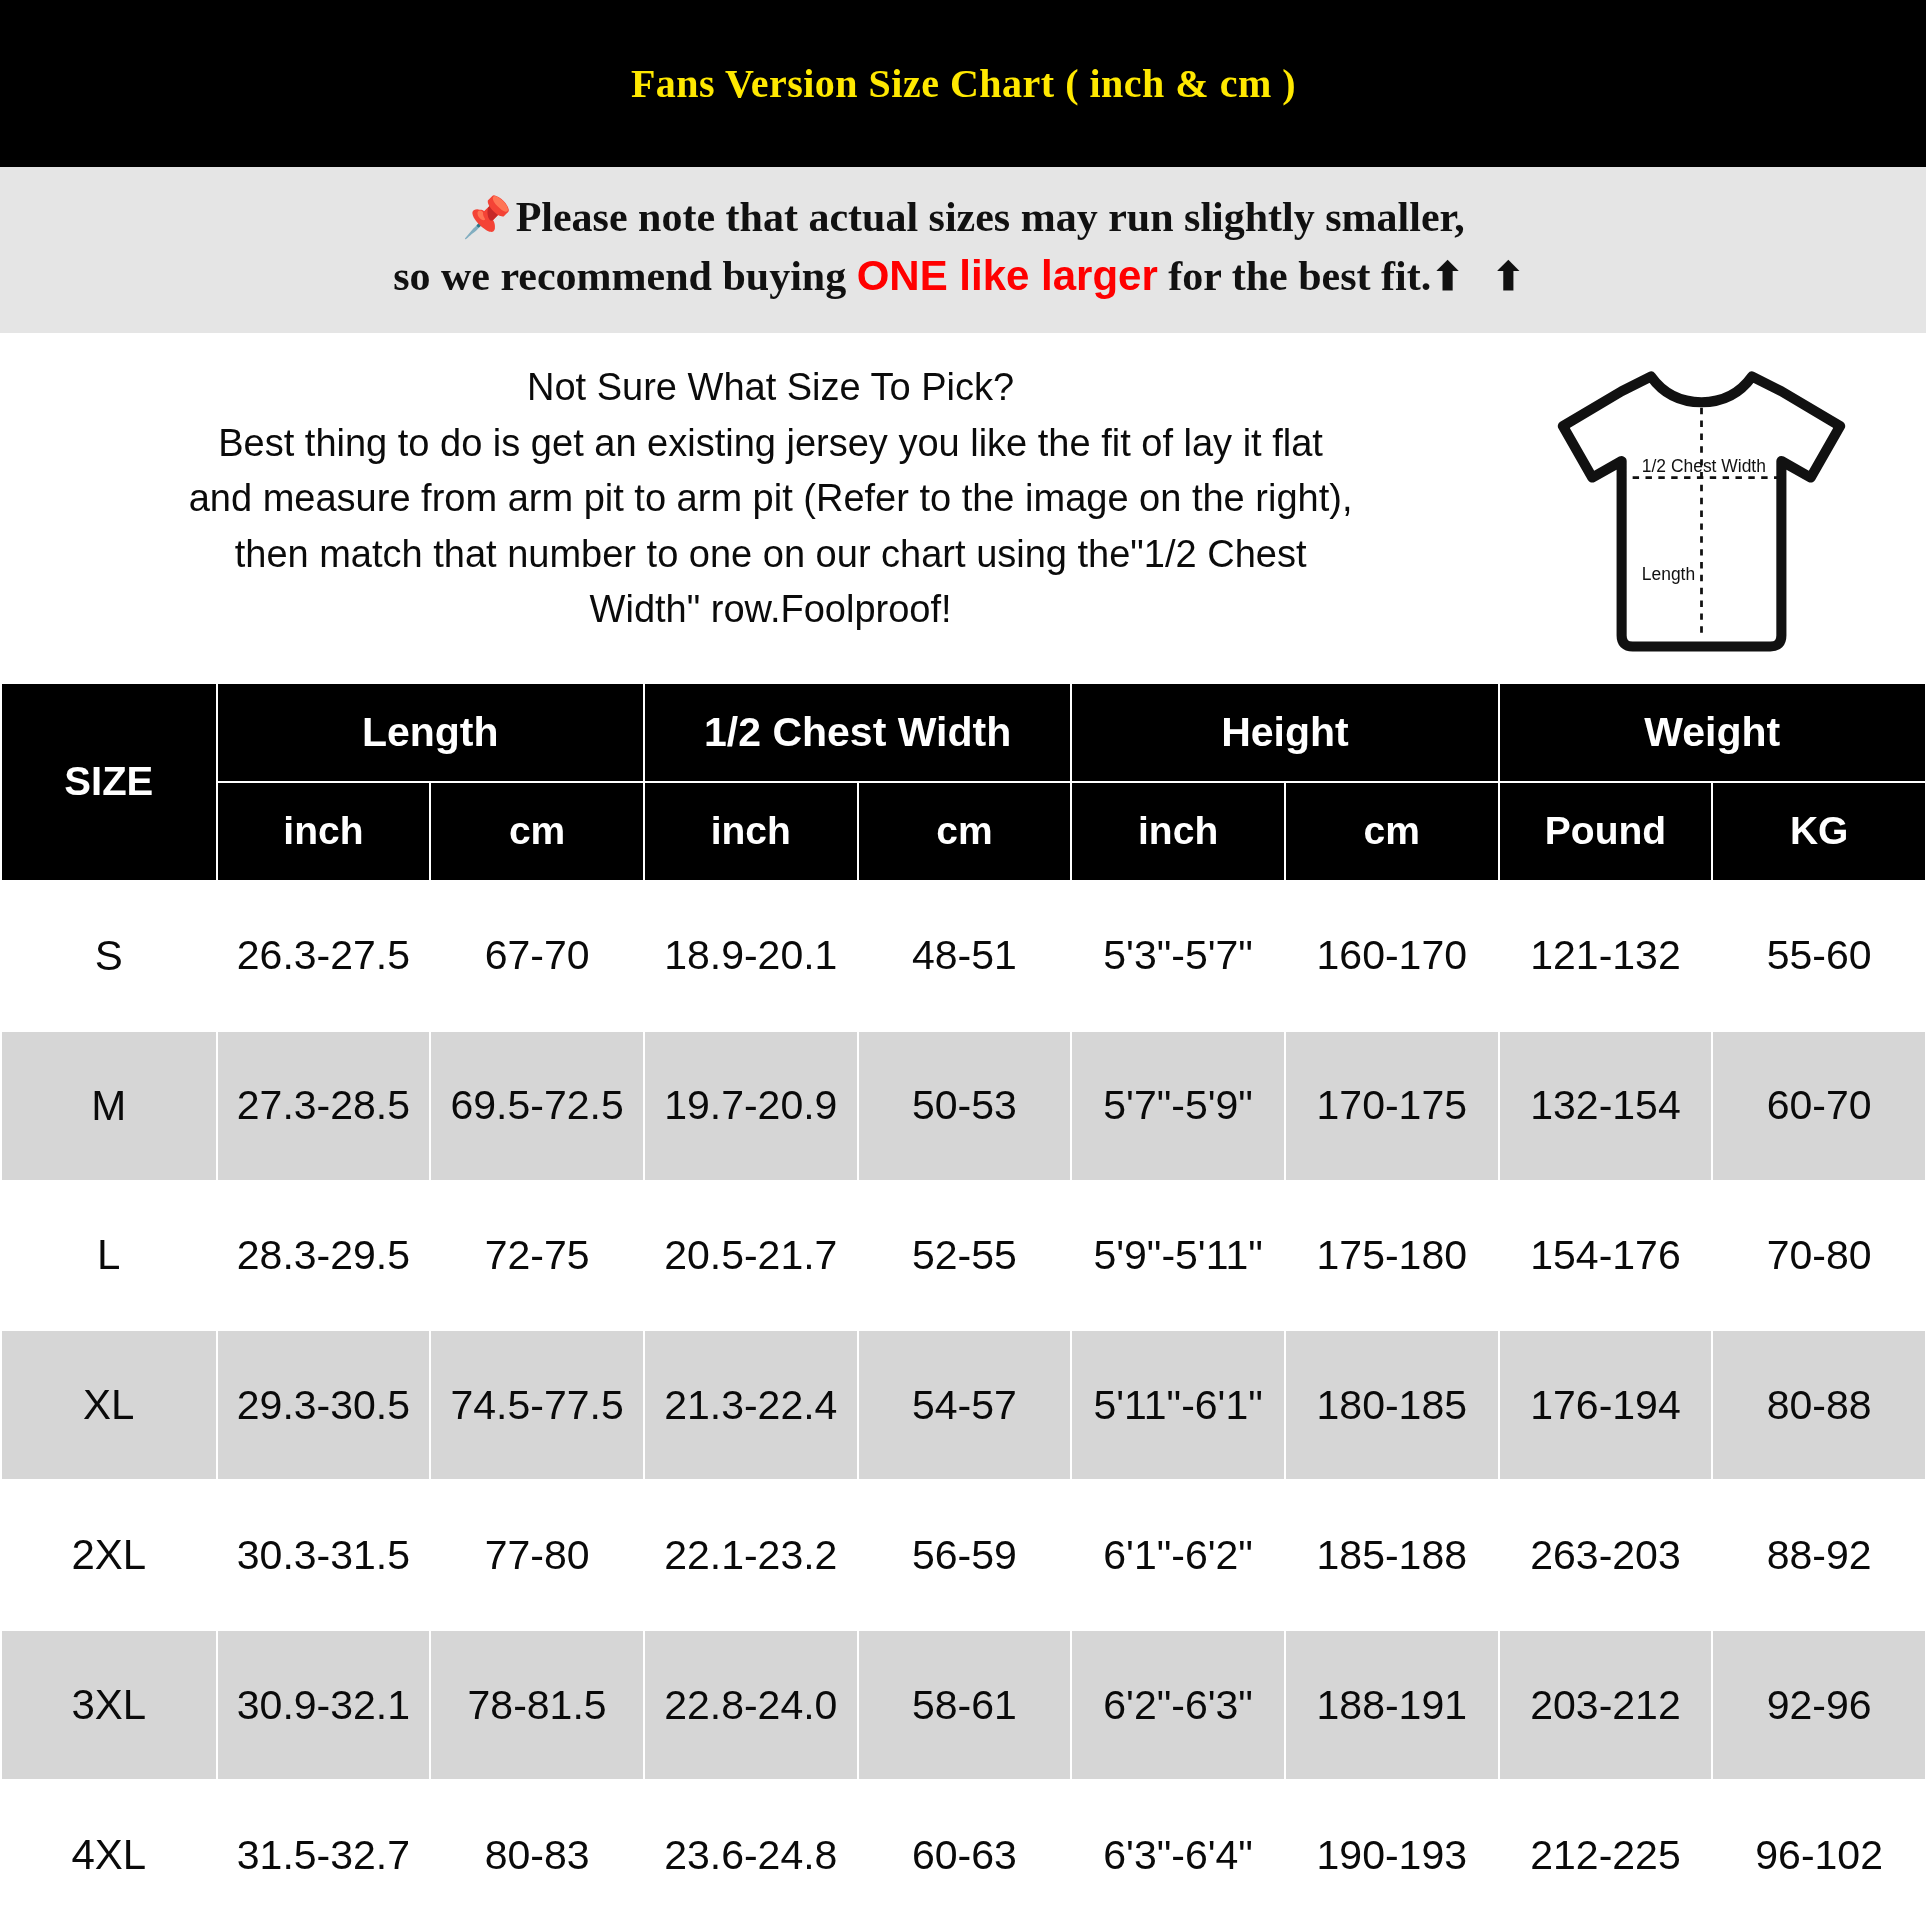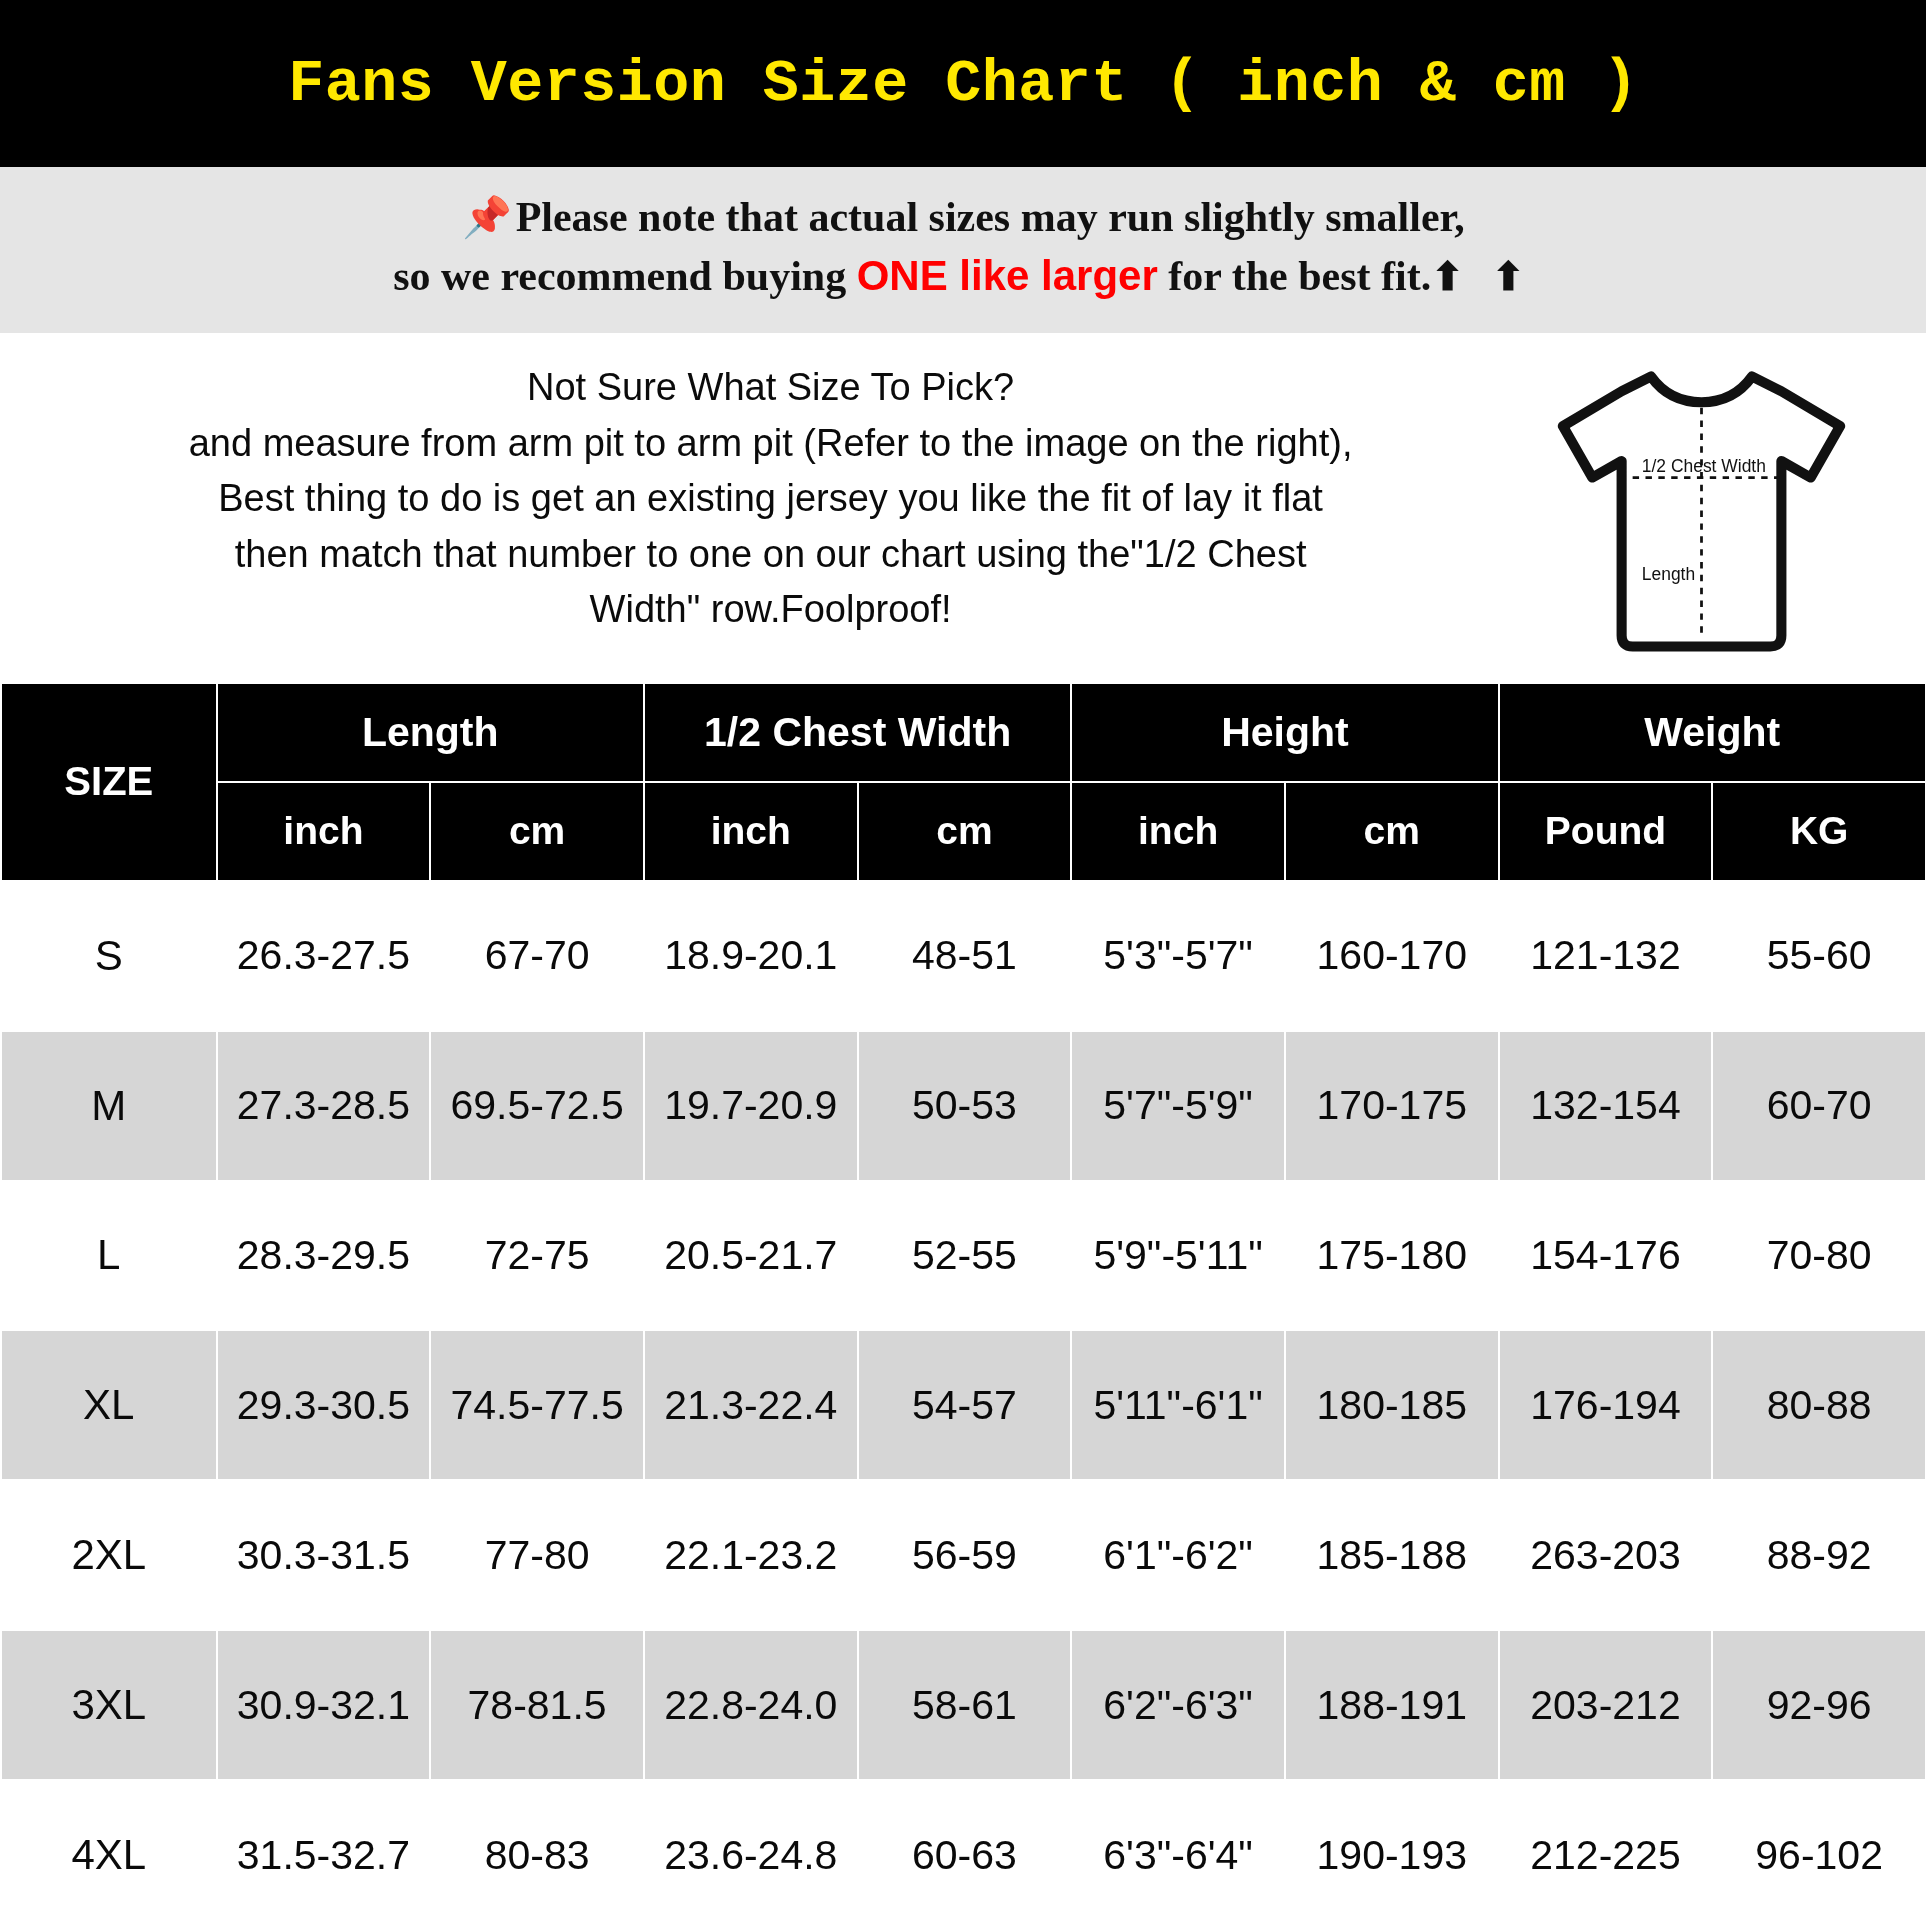--- a/index.html
+++ b/index.html
@@ -23,24 +23,24 @@
   .title-bar {
     background: #000000;
     height: 167px;
     display: flex;
     align-items: center;
     justify-content: center;
     flex: 0 0 auto;
   }
   .title-bar .title {
     color: #ffe800;
-    font-size: 60px;
+    font-size: 40px;
     font-weight: bold;
     letter-spacing: 0.5px;
-    font-family: Liberation Mono, monospace;
+    font-family: Liberation Serif, serif;
   }
 
   
   .note-band {
     background: #e5e5e5;
     flex: 0 0 auto;
     padding: 22px 37px 27.5px 37px;
     text-align: center;
     border-bottom: 3.7px solid #ffffff;
   }
@@ -151,22 +151,22 @@
       <span class="pin">📌</span><span>Please note that actual sizes may run slightly smaller,</span>
     </div>
     <div class="note-line">
       <span>so we recommend buying </span><span class="emph">ONE like larger</span><span> for the best fit.</span><span class="arrows">⬆ ⬆</span>
     </div>
   </div>
 
   <div class="advice">
     <div class="advice-text">
       <div class="adv-line">Not Sure What Size To Pick?</div>
+      <div class="adv-line">Best thing to do is get an existing jersey you like the fit of lay it flat</div>
       <div class="adv-line">and measure from arm pit to arm pit (Refer to the image on the right),</div>
-      <div class="adv-line">Best thing to do is get an existing jersey you like the fit of lay it flat</div>
       <div class="adv-line">then match that number to one on our chart using the"1/2 Chest</div>
       <div class="adv-line">Width" row.Foolproof!</div>
     </div>
     <div class="advice-img">
       <svg width="303" height="303" viewBox="0 0 330 330">
         <path d="M110 18 L78 34 L14 72 L46 128 L78 110 L78 300 Q78 312 90 312 L240 312 Q252 312 252 300 L252 110 L284 128 L316 72 L252 34 L220 18 Q200 46 165 46 Q130 46 110 18 Z" fill="#ffffff" stroke="#111111" stroke-width="11" stroke-linejoin="round"></path>
         <line x1="165" y1="52" x2="165" y2="300" stroke="#111111" stroke-width="3" stroke-dasharray="7,7"></line>
         <line x1="90" y1="128" x2="250" y2="128" stroke="#111111" stroke-width="3" stroke-dasharray="7,7"></line>
         <text x="100" y="122" font-family="Liberation Sans, sans-serif" font-size="19" fill="#111111">1/2 Chest Width</text>
         <text x="100" y="240" font-family="Liberation Sans, sans-serif" font-size="19" fill="#111111">Length</text>

